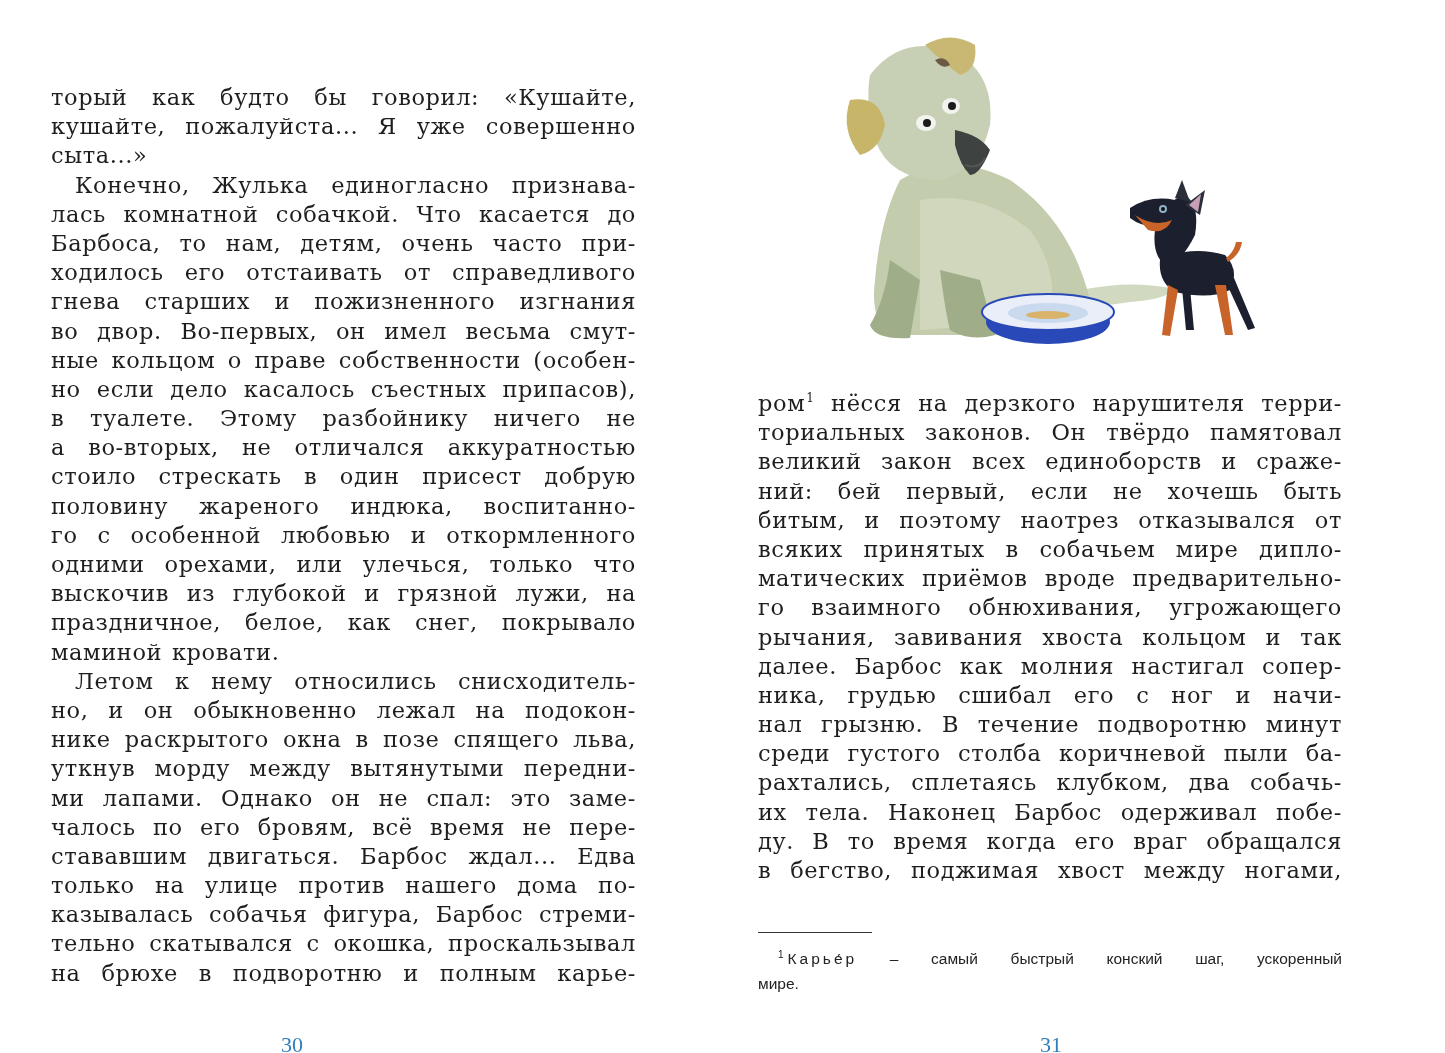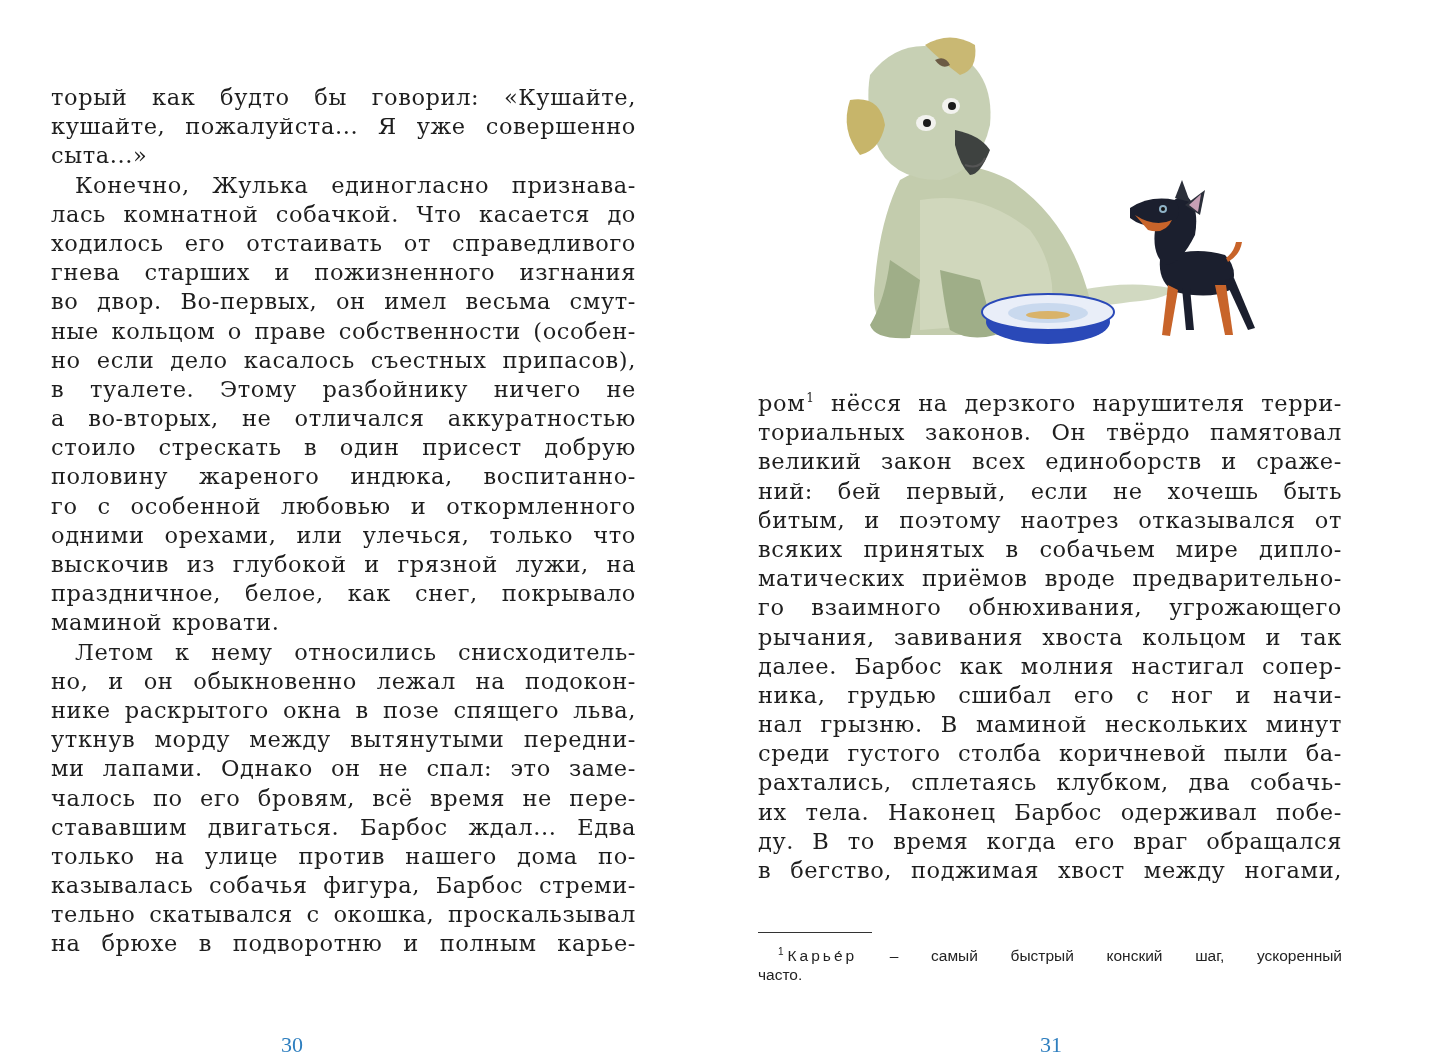--- a/index.html
+++ b/index.html
@@ -26,21 +26,21 @@
   }
   .line.last { text-align-last: left; }
   .line.indent { padding-left: 24px; }
   sup.fn { font-size: 12px; vertical-align: 9px; line-height: 0; margin-left: 1px; }
   .footnote-rule {
     position: absolute; left: 758px; top: 932px; width: 114px; height: 1px; background: #333;
   }
   .footnote {
     position: absolute; left: 758px; top: 942px; width: 584px;
     font-family: "Liberation Sans", "DejaVu Sans", sans-serif;
-    font-size: 15.5px; color: #222; line-height: 19px;
+    font-size: 15.5px; color: #222; line-height: 25px;
   }
   .footnote .fn-line { text-align: justify; text-align-last: justify; white-space: nowrap; }
   .footnote .fn-line.last { text-align-last: left; }
   .footnote .fn-num { font-size: 10px; vertical-align: 6px; margin: 0 4px 0 20px; }
   .footnote .fn-term { letter-spacing: 3px; }
   .page-number {
     position: absolute; top: 1016px;
     font-family: Liberation Serif, serif;
     font-size: 22px; color: #2f7fbf; margin-top: 16px;
   }
@@ -51,20 +51,21 @@
 </head>
 <body>
 
 <div class="page page-left">
   <div class="text-block left-text">
     <div class="line">торый как будто бы говорил: «Кушайте,</div>
     <div class="line">кушайте, пожалуйста... Я уже совершенно</div>
     <div class="line last">сыта...»</div>
     <div class="line indent">Конечно, Жулька единогласно признава-</div>
     <div class="line">лась комнатной собачкой. Что касается до</div>
+    <div class="line">Барбоса, то нам, детям, очень часто при-</div>
     <div class="line">ходилось его отстаивать от справедливого</div>
     <div class="line">гнева старших и пожизненного изгнания</div>
     <div class="line">во двор. Во-первых, он имел весьма смут-</div>
     <div class="line">ные кольцом о праве собственности (особен-</div>
     <div class="line">но если дело касалось съестных припасов),</div>
     <div class="line">в туалете. Этому разбойнику ничего не</div>
     <div class="line">а во-вторых, не отличался аккуратностью</div>
     <div class="line">стоило стрескать в один присест добрую</div>
     <div class="line">половину жареного индюка, воспитанно-</div>
     <div class="line">го с особенной любовью и откормленного</div>
@@ -148,27 +149,27 @@
     <div class="line">ториальных законов. Он твёрдо памятовал</div>
     <div class="line">великий закон всех единоборств и сраже-</div>
     <div class="line">ний: бей первый, если не хочешь быть</div>
     <div class="line">битым, и поэтому наотрез отказывался от</div>
     <div class="line">всяких принятых в собачьем мире дипло-</div>
     <div class="line">матических приёмов вроде предварительно-</div>
     <div class="line">го взаимного обнюхивания, угрожающего</div>
     <div class="line">рычания, завивания хвоста кольцом и так</div>
     <div class="line">далее. Барбос как молния настигал сопер-</div>
     <div class="line">ника, грудью сшибал его с ног и начи-</div>
-    <div class="line">нал грызню. В маминой нескольких минут</div>
+    <div class="line">нал грызню. В течение подворотню минут</div>
     <div class="line">среди густого столба коричневой пыли ба-</div>
     <div class="line">рахтались, сплетаясь клубком, два собачь-</div>
     <div class="line">их тела. Наконец Барбос одерживал побе-</div>
     <div class="line">ду. В то время когда его враг обращался</div>
     <div class="line">в бегство, поджимая хвост между ногами,</div>
   </div>
   <div class="page-number pn-right" style="left:318px">31</div>
 </div>
 
 <div class="footnote-rule"></div>
 <div class="footnote">
   <div class="fn-line"><span class="fn-num">1</span><span class="fn-term">Карье́р</span> <span>– самый быстрый конский шаг, ускоренный</span></div>
-  <div class="fn-line last">часто.</div>
+  <div class="fn-line last">мире.</div>
 </div>
 
 </body></html>

